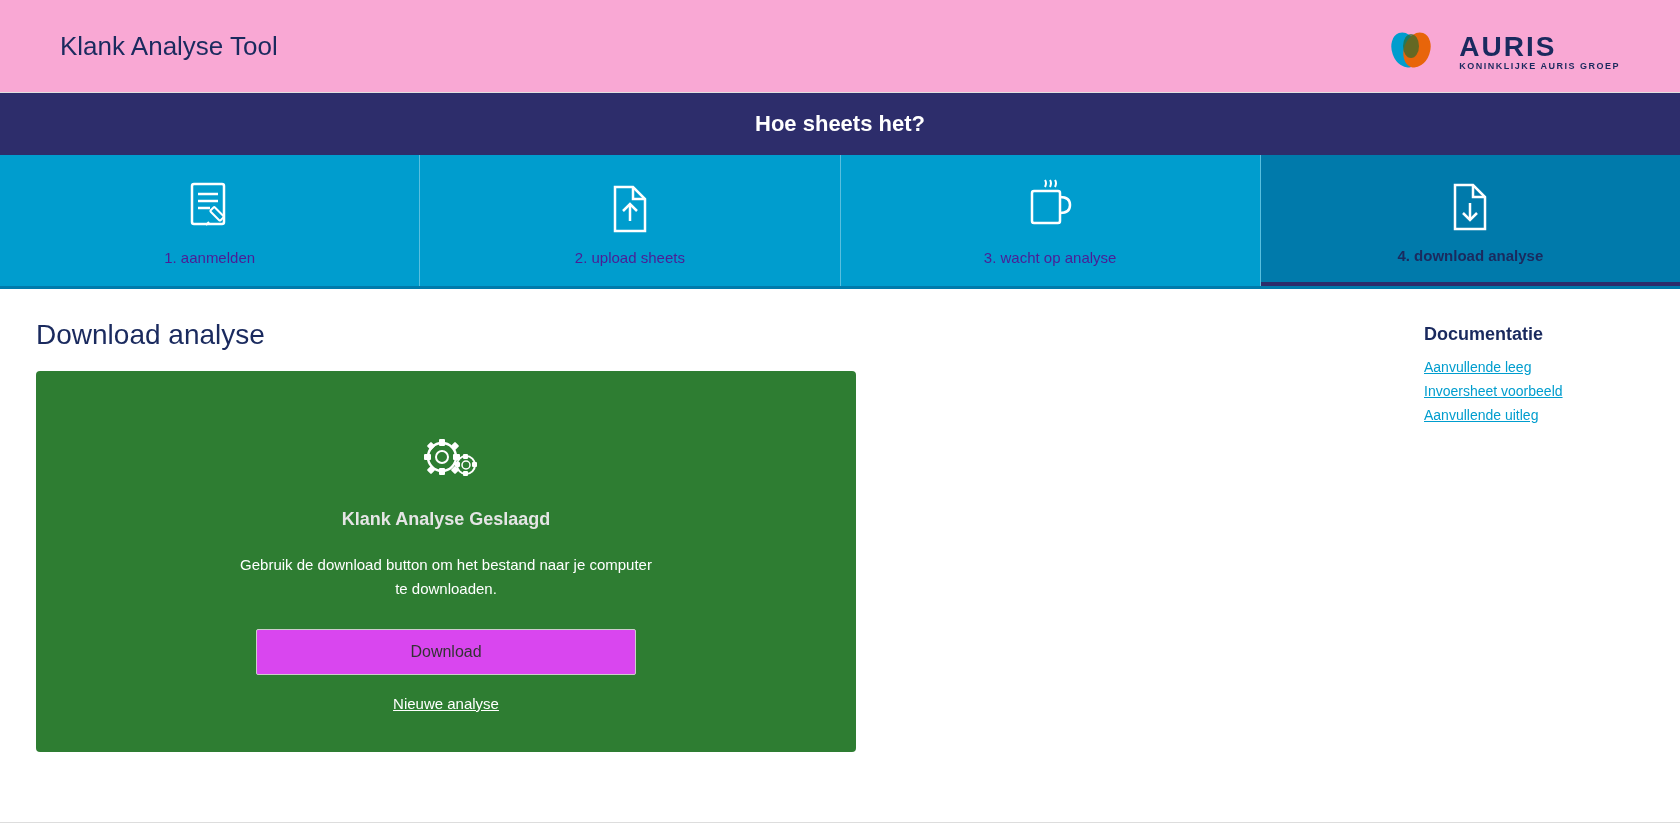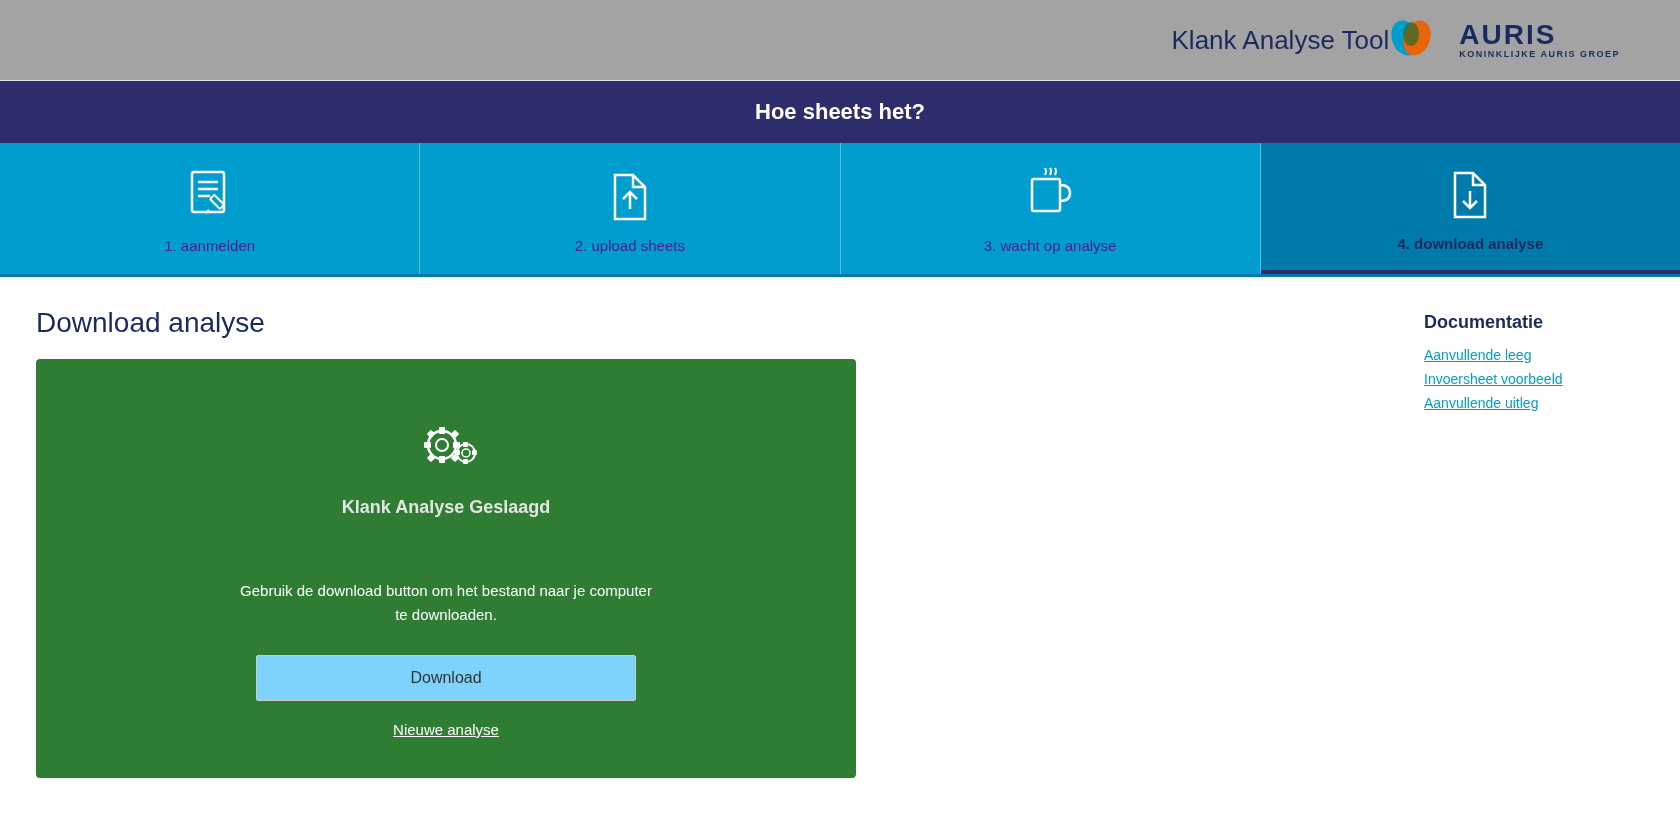--- a/index.html
+++ b/index.html
@@ -2,34 +2,35 @@
 <html><head>
   <meta charset="utf-8">
   <style>
     * { box-sizing: border-box; margin: 0; padding: 0; }
     body { font-family: Arial, sans-serif; background: #fff; color: #1a2a5e; }
 
     
     .header {
       display: flex;
       align-items: center;
-      justify-content: flex-end;
+      justify-content: space-between;
       padding: 18px 60px;
       border-bottom: 1px solid #e0e0e0;
-      background: #a3a3a3;
+      background: #f9a8d4;
     }
     .header-title {
       font-size: 26px;
       font-weight: 400;
       color: #1a2a5e;
     }
     .logo-container {
       display: flex;
       align-items: center;
       gap: 26px;
+      margin-top: 12px;
     }
     .logo-icon {
       width: 44px;
       height: 44px;
     }
     .logo-text {
       display: flex;
       flex-direction: column;
       align-items: flex-start;
     }
@@ -136,24 +137,23 @@
       font-weight: 700;
       color: #e5e5e5;
       margin-bottom: 23px;
     }
     .card-description {
       font-size: 15px;
       color: #fff;
       line-height: 1.6;
       margin-bottom: 28px;
       max-width: 420px;
-      margin-top: 38px;
     }
     .download-button {
-      background: #7dd3fc;
+      background: #d946ef;
       color: #333;
       border: 1px solid #ccc;
       padding: 13px 0;
       width: 380px;
       font-size: 16px;
       cursor: pointer;
       border-radius: 2px;
       margin-bottom: 20px;
     }
     .new-analysis-link {

